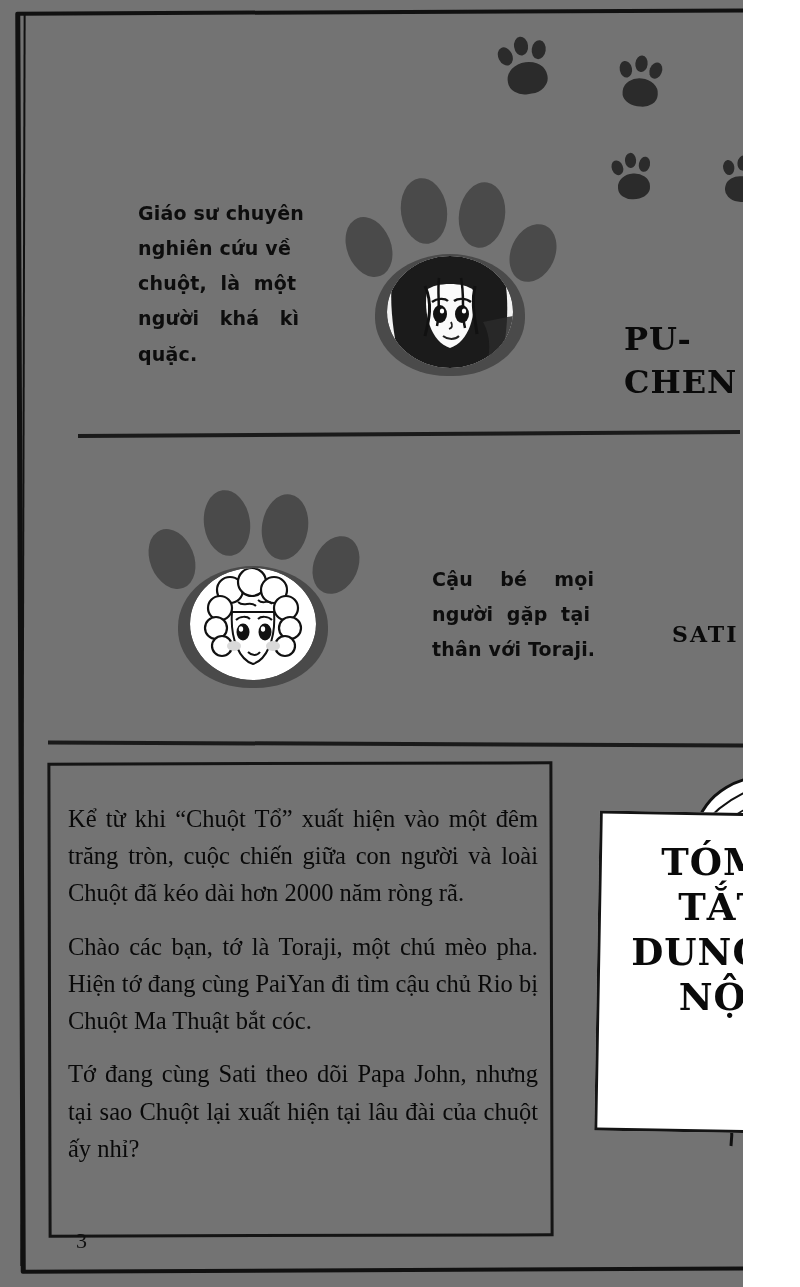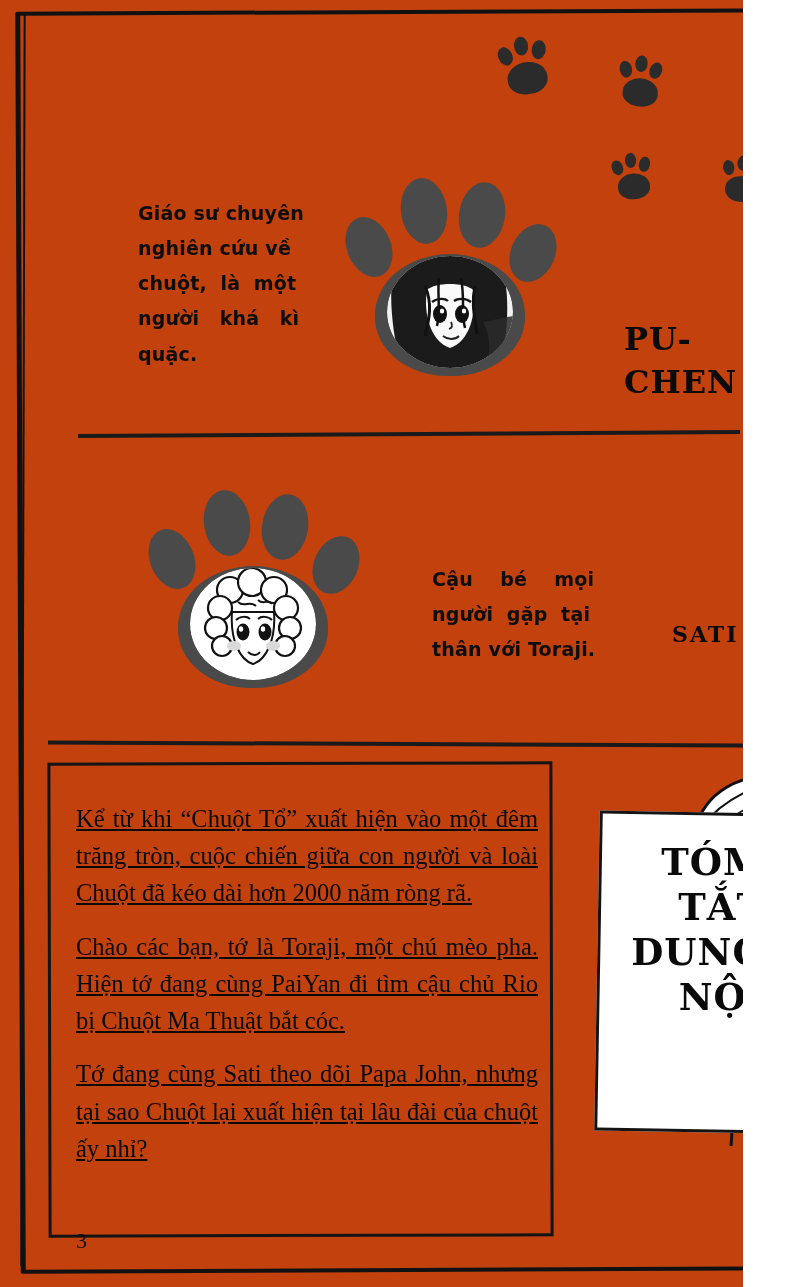--- a/index.html
+++ b/index.html
@@ -7,21 +7,21 @@
     padding: 0;
     background: #ffffff;
   }
   body {
     font-family: "Liberation Serif", serif;
   }
   .page {
     position: relative;
     width: 743px;
     height: 1287px;
-    background: #c2410c;
+    background: #737373;
     overflow: hidden;
   }
 
   
   .frame {
     position: absolute;
     left: 18px;
     top: 10px;
     width: 762px;
     height: 1262px;
@@ -130,23 +130,22 @@
     position: absolute;
     left: 68px;
     top: 800px;
     width: 470px;
     font-family: "Liberation Serif", serif;
     font-size: 24.5px;
     line-height: 1.52;
     color: #090909;
   }
   .summary-text p {
-    margin: 0 0 16px 8px;
+    margin: 0 0 16px 0;
     text-align: justify;
-    text-decoration: underline;
   }
   .summary-text p:last-child { margin-bottom: 0; }
 
   
   .scroll-wrap {
     position: absolute;
     left: 575px;
     top: 770px;
     width: 215px;
     height: 400px;

